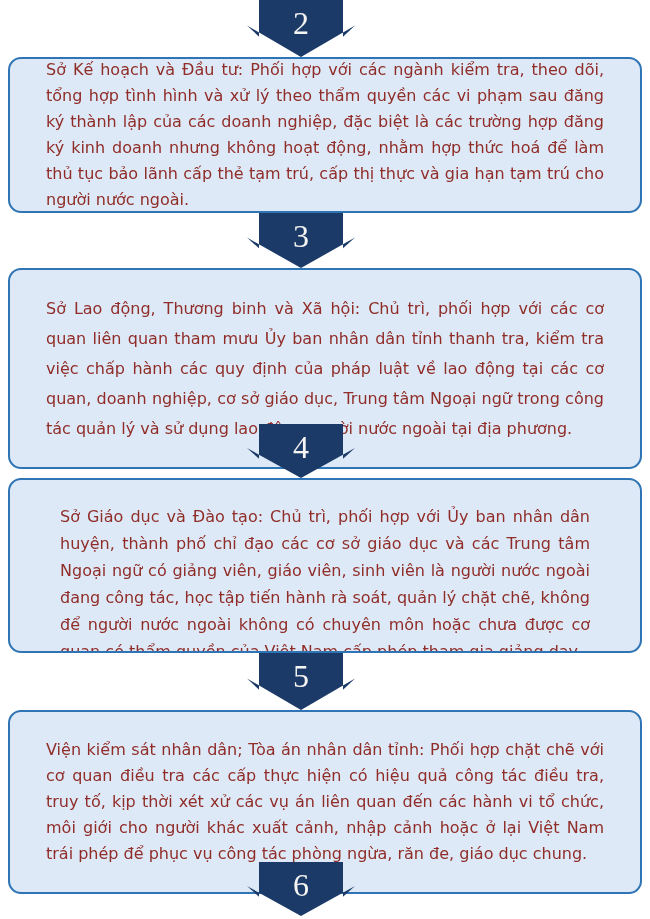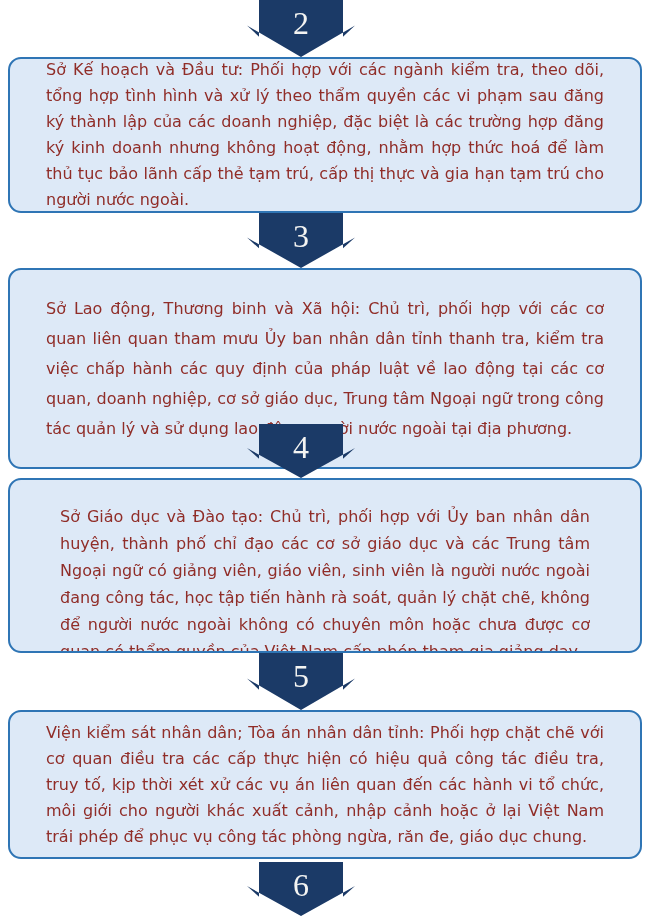--- a/index.html
+++ b/index.html
@@ -100,21 +100,21 @@
     <p>Sở Giáo dục và Đào tạo: Chủ trì, phối hợp với Ủy ban nhân dân huyện, thành phố chỉ đạo các cơ sở giáo dục và các Trung tâm Ngoại ngữ có giảng viên, giáo viên, sinh viên là người nước ngoài đang công tác, học tập tiến hành rà soát, quản lý chặt chẽ, không để người nước ngoài không có chuyên môn hoặc chưa được cơ quan có thẩm quyền của Việt Nam cấp phép tham gia giảng dạy.</p>
   </div>
 
   <div class="connector" style="top:653px; height:57px">
     <svg viewBox="0 0 110 56" preserveAspectRatio="none">
       <polygon points="13,0 97,0 97,36 109,25 55,56 1,25 13,36" fill="#1b3a67"></polygon>
     </svg>
     <span class="num">5</span>
   </div>
 
-  <div class="box pad-normal lh26" style="top:710px; height:149px">
+  <div class="box pad-normal lh26" style="top:710px; height:184px">
     <p>Viện kiểm sát nhân dân; Tòa án nhân dân tỉnh: Phối hợp chặt chẽ với cơ quan điều tra các cấp thực hiện có hiệu quả công tác điều tra, truy tố, kịp thời xét xử các vụ án liên quan đến các hành vi tổ chức, môi giới cho người khác xuất cảnh, nhập cảnh hoặc ở lại Việt Nam trái phép để phục vụ công tác phòng ngừa, răn đe, giáo dục chung.</p>
   </div>
 
   <div class="connector" style="top:862px; height:54px">
     <svg viewBox="0 0 110 56" preserveAspectRatio="none">
       <polygon points="13,0 97,0 97,36 109,25 55,56 1,25 13,36" fill="#1b3a67"></polygon>
     </svg>
     <span class="num">6</span>
   </div>
 

